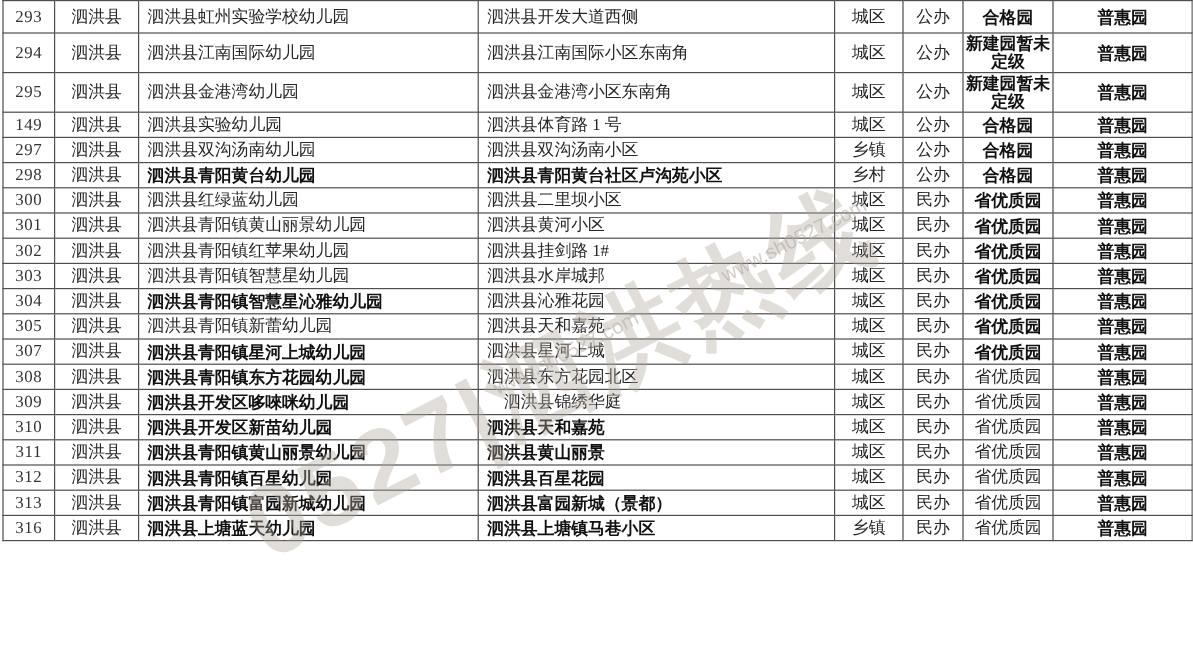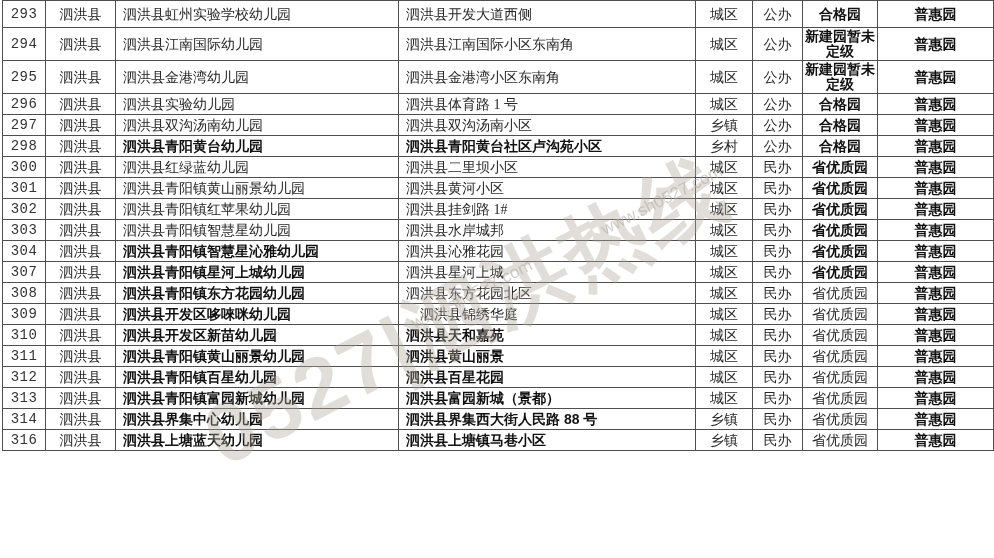--- a/index.html
+++ b/index.html
@@ -24,21 +24,21 @@
     font-size: 14px;
     color: #262626;
     text-align: center;
     vertical-align: middle;
     padding: 1px 2px;
     height: 18px;
     line-height: 15px;
     overflow: hidden;
   }
   #kg-table td.c-no {
-    font-family: Liberation Mono, monospace;
+    font-family: Liberation Serif, serif;
     color: #333333;
     letter-spacing: 0.5px;
   }
   #kg-table td.c-name, #kg-table td.c-addr {
     text-align: left;
     padding-left: 7px;
     white-space: nowrap;
   }
   #kg-table td.c-rating { white-space: normal; }
   #kg-table td.b {
@@ -116,21 +116,21 @@
     <td class="c-no">295</td>
     <td class="c-county">泗洪县</td>
     <td class="c-name">泗洪县金港湾幼儿园</td>
     <td class="c-addr">泗洪县金港湾小区东南角</td>
     <td class="c-area">城区</td>
     <td class="c-type">公办</td>
     <td class="c-rating b">新建园暂未定级</td>
     <td class="c-incl b">普惠园</td>
   </tr>
         <tr>
-    <td class="c-no">296</td>
+    <td class="c-no">149</td>
     <td class="c-county">泗洪县</td>
     <td class="c-name">泗洪县实验幼儿园</td>
     <td class="c-addr">泗洪县体育路 1 号</td>
     <td class="c-area">城区</td>
     <td class="c-type">公办</td>
     <td class="c-rating b">合格园</td>
     <td class="c-incl b">普惠园</td>
   </tr>
         <tr>
     <td class="c-no">297</td>
@@ -196,20 +196,30 @@
     <td class="c-no">304</td>
     <td class="c-county">泗洪县</td>
     <td class="c-name b">泗洪县青阳镇智慧星沁雅幼儿园</td>
     <td class="c-addr">泗洪县沁雅花园</td>
     <td class="c-area">城区</td>
     <td class="c-type">民办</td>
     <td class="c-rating b">省优质园</td>
     <td class="c-incl b">普惠园</td>
   </tr>
         <tr>
+    <td class="c-no">305</td>
+    <td class="c-county">泗洪县</td>
+    <td class="c-name">泗洪县青阳镇新蕾幼儿园</td>
+    <td class="c-addr">泗洪县天和嘉苑</td>
+    <td class="c-area">城区</td>
+    <td class="c-type">民办</td>
+    <td class="c-rating b">省优质园</td>
+    <td class="c-incl b">普惠园</td>
+  </tr>
+        <tr>
     <td class="c-no">307</td>
     <td class="c-county">泗洪县</td>
     <td class="c-name b">泗洪县青阳镇星河上城幼儿园</td>
     <td class="c-addr">泗洪县星河上城</td>
     <td class="c-area">城区</td>
     <td class="c-type">民办</td>
     <td class="c-rating b">省优质园</td>
     <td class="c-incl b">普惠园</td>
   </tr>
         <tr>
@@ -261,30 +271,20 @@
     <td class="c-type">民办</td>
     <td class="c-rating">省优质园</td>
     <td class="c-incl b">普惠园</td>
   </tr>
         <tr>
     <td class="c-no">313</td>
     <td class="c-county">泗洪县</td>
     <td class="c-name b">泗洪县青阳镇富园新城幼儿园</td>
     <td class="c-addr b">泗洪县富园新城（景都）</td>
     <td class="c-area">城区</td>
-    <td class="c-type">民办</td>
-    <td class="c-rating">省优质园</td>
-    <td class="c-incl b">普惠园</td>
-  </tr>
-        <tr>
-    <td class="c-no">314</td>
-    <td class="c-county">泗洪县</td>
-    <td class="c-name b">泗洪县界集中心幼儿园</td>
-    <td class="c-addr b">泗洪县界集西大街人民路 88 号</td>
-    <td class="c-area">乡镇</td>
     <td class="c-type">民办</td>
     <td class="c-rating">省优质园</td>
     <td class="c-incl b">普惠园</td>
   </tr>
         <tr>
     <td class="c-no">316</td>
     <td class="c-county">泗洪县</td>
     <td class="c-name b">泗洪县上塘蓝天幼儿园</td>
     <td class="c-addr b">泗洪县上塘镇马巷小区</td>
     <td class="c-area">乡镇</td>

